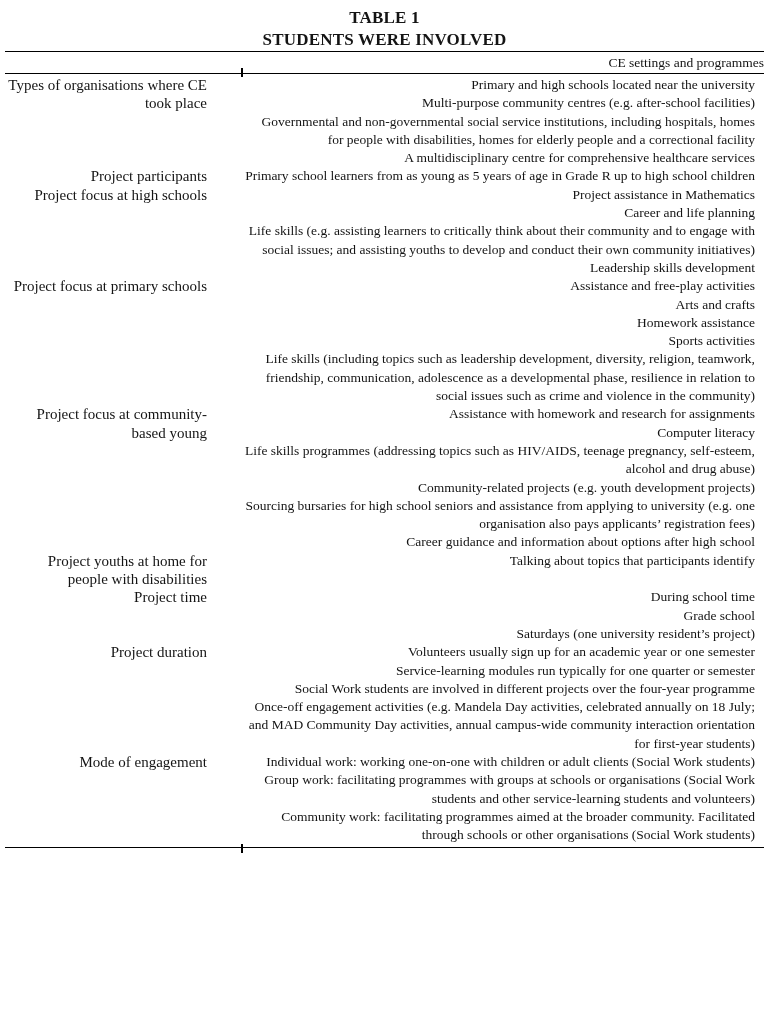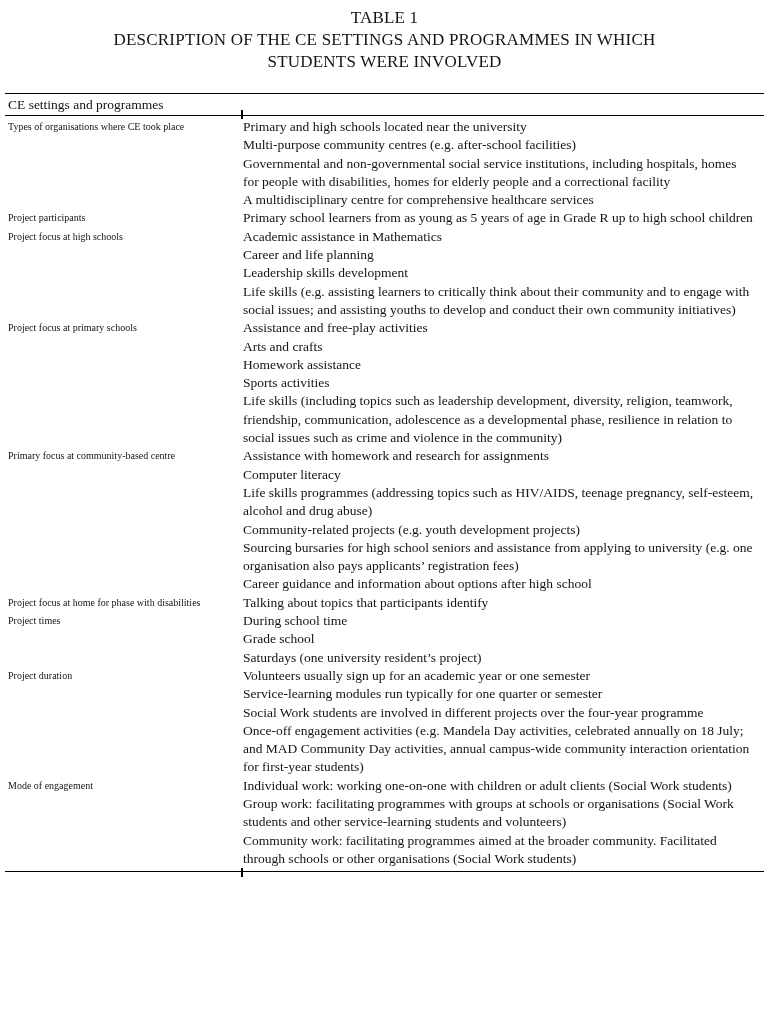--- a/index.html
+++ b/index.html
@@ -9,28 +9,29 @@
     height: 1022px;
     background: #ffffff;
     color: #141414;
     font-family: "Liberation Serif", serif;
     overflow: hidden;
     box-sizing: border-box;
   }
   .title-block {
     padding-top: 7px;
     text-align: center;
-    font-weight: 400;
+    font-weight: 700;
     font-size: 17px;
     line-height: 22px;
     letter-spacing: 0.2px;
   }
   .tbl {
-    margin: 20px 5px 0 5px;
+    margin: 0 5px 0 5px;
     border-bottom: 1.5px solid #000;
+    text-align: right;
   }
   .thead {
     border-top: 1.5px solid #000;
     border-bottom: 1.5px solid #000;
   }
   .th {
     font-size: 13.5px;
     line-height: 18px;
     padding: 2px 0 1px 3px;
   }
@@ -38,21 +39,21 @@
     position: relative;
     padding: 2px 0 3px 0;
   }
   .row {
     display: grid;
     grid-template-columns: 238px 1fr;
     align-items: start;
   }
   .c1 {
     padding: 0 36px 0 3px;
-    font-size: 10px;
+    font-size: 15px;
     line-height: 18.3px;
   }
   .c2 {
     padding-right: 8px;
     max-width: 512px;
   }
   .c2 p {
     margin: 0;
     font-size: 13.5px;
     line-height: 18.3px;
@@ -67,21 +68,20 @@
   .stub-top { top: -6px; }
   .stub-bottom { bottom: -6px; }
 </style>
 </head>
 <body>
 
 <div class="page">
 
   <header class="title-block">
     <div class="title-line">TABLE 1</div>
-    <div class="title-line">DESCRIPTION OF THE CE SETTINGS AND PROGRAMMES IN WHICH</div>
     <div class="title-line">STUDENTS WERE INVOLVED</div>
   </header>
 
   <div class="tbl">
 
     <div class="thead">
       <div class="th">CE settings and programmes</div>
     </div>
 
     <div class="tbody">
@@ -101,59 +101,59 @@
       <div class="row">
         <div class="c1">Project participants</div>
         <div class="c2">
           <p>Primary school learners from as young as 5 years of age in Grade R up to high school children</p>
         </div>
       </div>
 
       <div class="row">
         <div class="c1">Project focus at high schools</div>
         <div class="c2">
-          <p>Academic assistance in Mathematics</p>
+          <p>Project assistance in Mathematics</p>
           <p>Career and life planning</p>
+          <p>Life skills (e.g. assisting learners to critically think about their community and to engage with social issues; and assisting youths to develop and conduct their own community initiatives)</p>
           <p>Leadership skills development</p>
-          <p>Life skills (e.g. assisting learners to critically think about their community and to engage with social issues; and assisting youths to develop and conduct their own community initiatives)</p>
         </div>
       </div>
 
       <div class="row">
         <div class="c1">Project focus at primary schools</div>
         <div class="c2">
           <p>Assistance and free-play activities</p>
           <p>Arts and crafts</p>
           <p>Homework assistance</p>
           <p>Sports activities</p>
           <p>Life skills (including topics such as leadership development, diversity, religion, teamwork, friendship, communication, adolescence as a developmental phase, resilience in relation to social issues such as crime and violence in the community)</p>
         </div>
       </div>
 
       <div class="row">
-        <div class="c1">Primary focus at community-based centre</div>
+        <div class="c1">Project focus at community-based young</div>
         <div class="c2">
           <p>Assistance with homework and research for assignments</p>
           <p>Computer literacy</p>
           <p>Life skills programmes (addressing topics such as HIV/AIDS, teenage pregnancy, self-esteem, alcohol and drug abuse)</p>
           <p>Community-related projects (e.g. youth development projects)</p>
           <p>Sourcing bursaries for high school seniors and assistance from applying to university (e.g. one organisation also pays applicants’ registration fees)</p>
           <p>Career guidance and information about options after high school</p>
         </div>
       </div>
 
       <div class="row">
-        <div class="c1">Project focus at home for phase with disabilities</div>
+        <div class="c1">Project youths at home for people with disabilities</div>
         <div class="c2">
           <p>Talking about topics that participants identify</p>
         </div>
       </div>
 
       <div class="row">
-        <div class="c1">Project times</div>
+        <div class="c1">Project time</div>
         <div class="c2">
           <p>During school time</p>
           <p>Grade school</p>
           <p>Saturdays (one university resident’s project)</p>
         </div>
       </div>
 
       <div class="row">
         <div class="c1">Project duration</div>
         <div class="c2">

